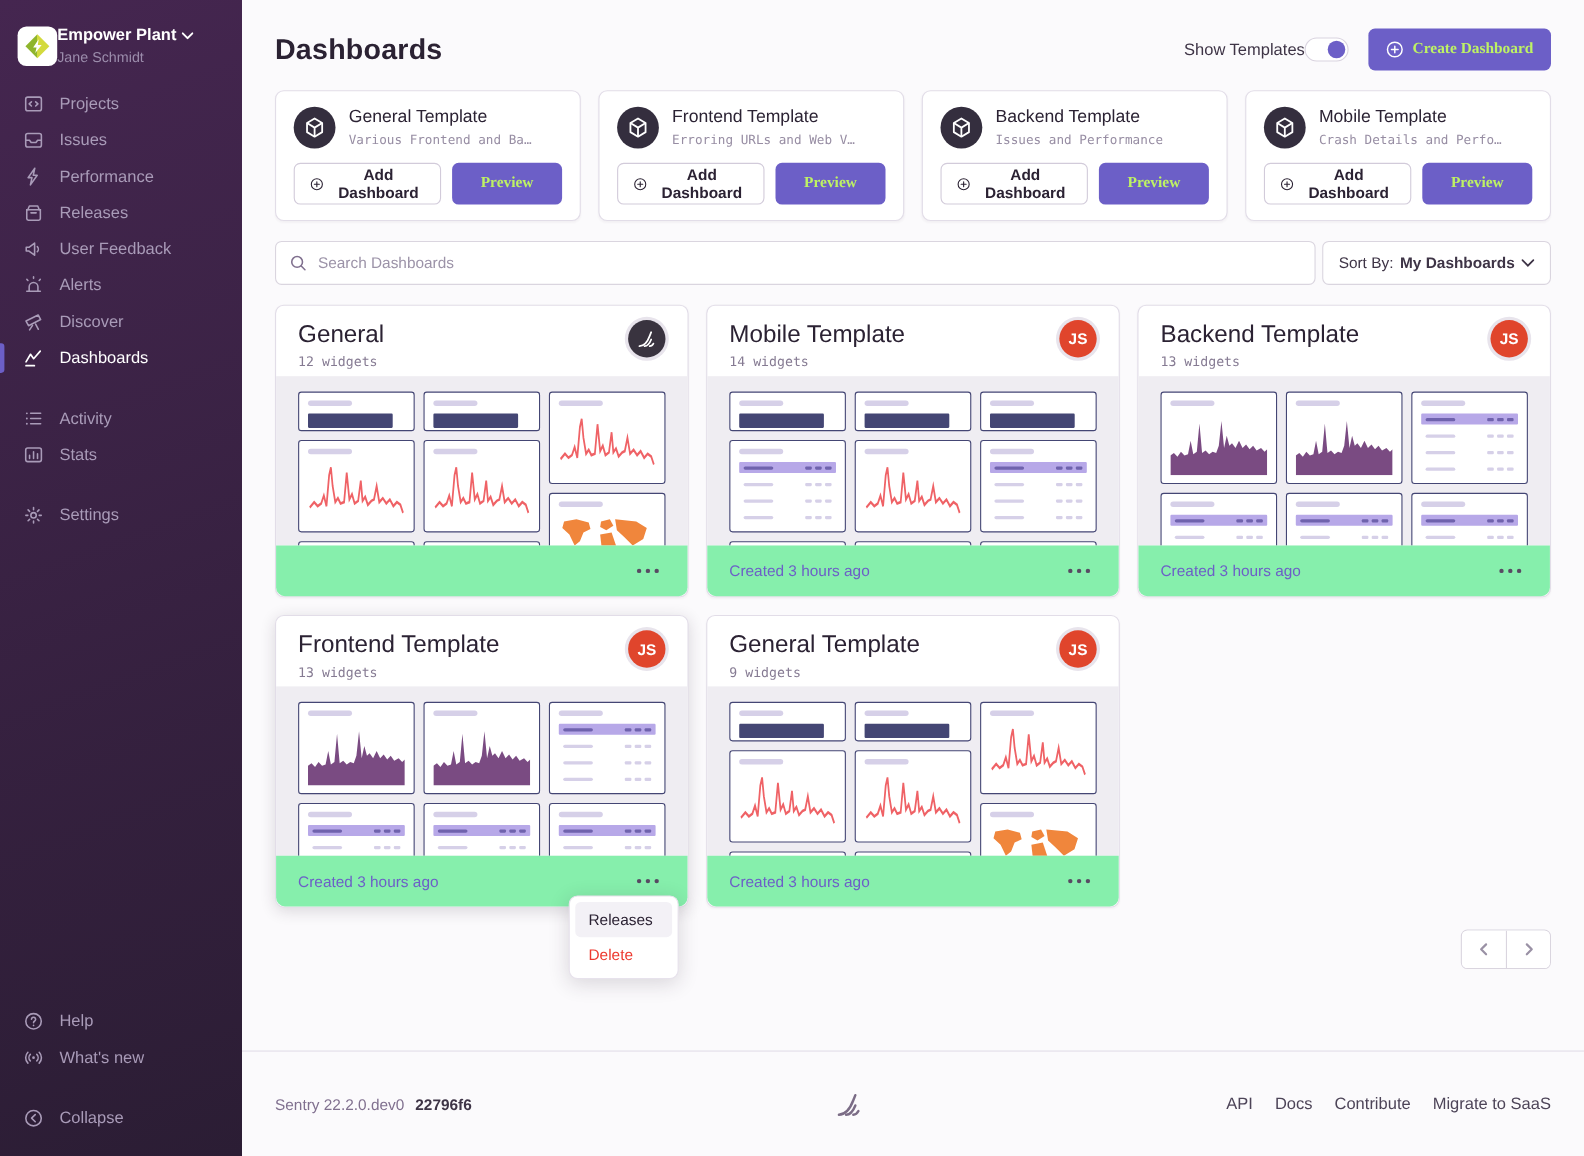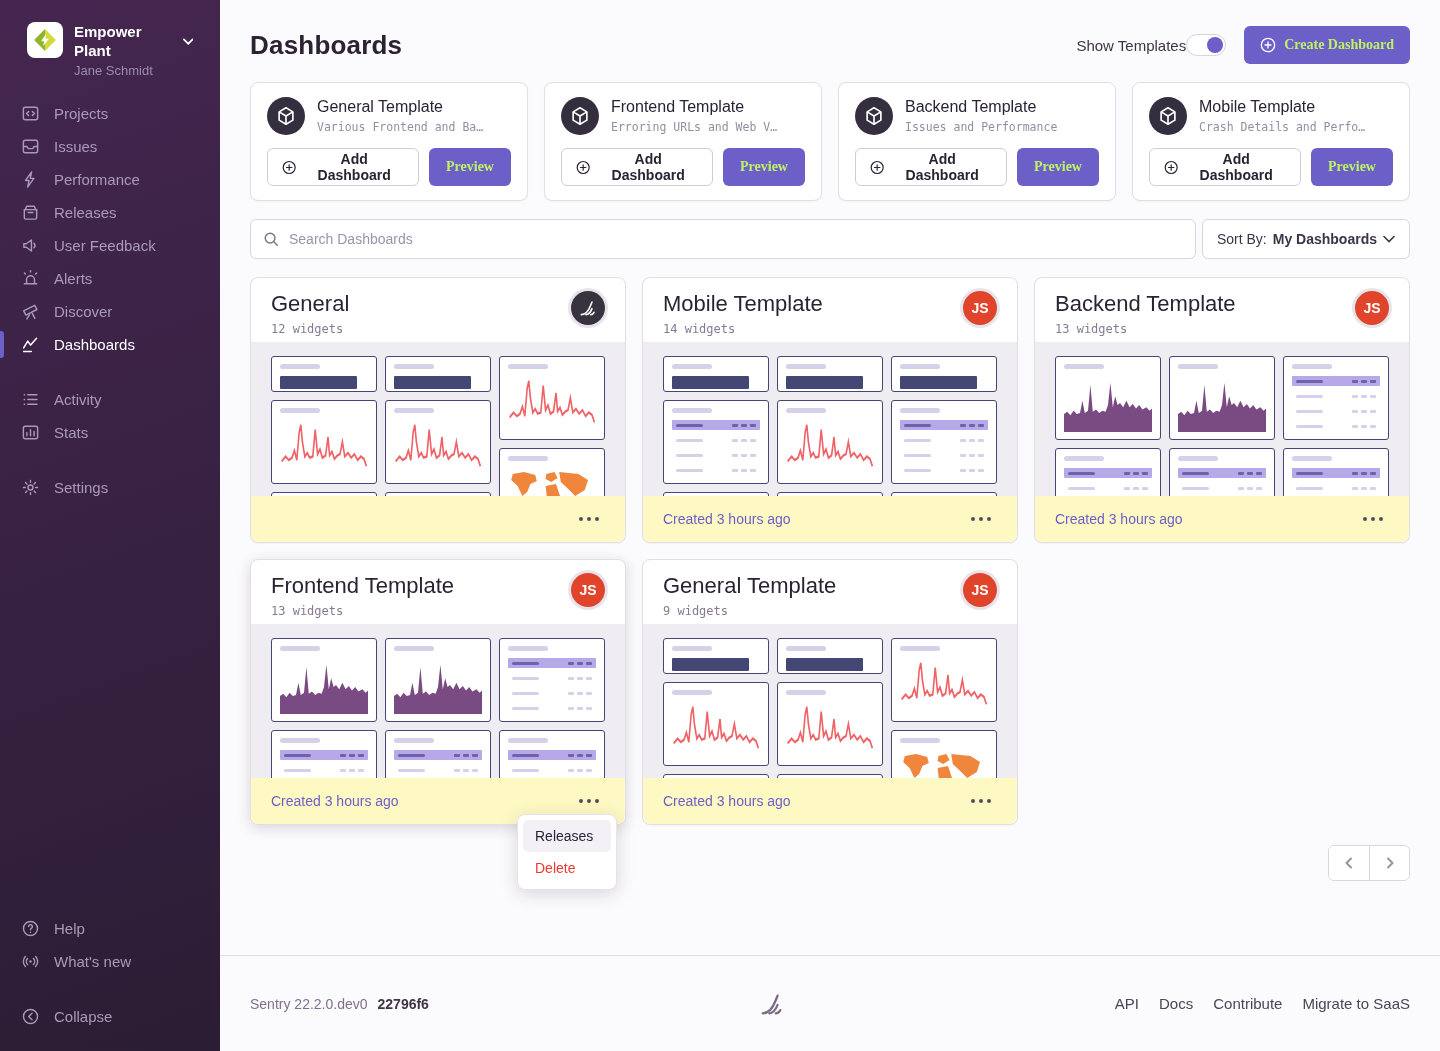--- a/index.html
+++ b/index.html
@@ -11,21 +11,21 @@
     --sidebar-top:#452650; --sidebar-bottom:#2B1D34; --page-bg:#FBFAFC;
   }
   *{box-sizing:border-box;margin:0;padding:0;}
   html,body{width:1440px;height:1051px;}
   body{font-family:"Liberation Sans",sans-serif;background:var(--page-bg);display:flex;overflow:hidden;color:var(--title-text);}
   svg{display:block;}
 
   
   .sidebar{width:220px;min-width:220px;height:1051px;background:linear-gradient(160deg,var(--sidebar-top) 0%,var(--sidebar-bottom) 100%);
     display:flex;flex-direction:column;padding:14px 0 18px;color:#A99BB8;}
-  .org{display:flex;align-items:flex-start;gap:11px;padding:8px 27px 18px;cursor:pointer;}
+  .org{display:flex;align-items:flex-end;padding:8px 16px 18px;cursor:pointer;}
   .org-logo{width:36px;height:36px;border-radius:8px;background:#fff;display:flex;align-items:center;justify-content:center;flex-shrink:0;}
   .org-names{line-height:1.25;padding-top:1px;}
   .org-name{color:#fff;font-weight:700;font-size:15px;display:flex;align-items:center;gap:5px;}
   .org-user{color:#9B8CAB;font-size:13px;margin-top:2px;}
   .nav{display:flex;flex-direction:column;}
   .nav-item{display:flex;align-items:center;gap:14px;padding:7px 12px 7px 21px;font-size:15px;cursor:pointer;position:relative;}
   .nav-item .ni{width:19px;height:19px;flex-shrink:0;}
   .nav-item.active{color:#fff;}
   .nav-item.active::before{content:"";position:absolute;left:0;top:3px;bottom:3px;width:4px;border-radius:0 3px 3px 0;background:var(--accent-purple);}
   .nav-gap{height:22px;}
@@ -48,21 +48,21 @@
 
   
   .tpl-row{display:grid;grid-template-columns:repeat(4,1fr);gap:16px;margin-bottom:18px;}
   .tpl-card{background:#fff;border:1px solid var(--card-border);border-radius:8px;padding:14px 16px;box-shadow:0 1px 2px rgba(43,34,51,.04);}
   .tpl-top{display:flex;align-items:center;gap:12px;margin-bottom:13px;}
   .tpl-icon{width:38px;height:38px;border-radius:50%;background:#342E3E;display:flex;align-items:center;justify-content:center;flex-shrink:0;}
   .tpl-title{font-size:16px;color:var(--title-text);}
   .tpl-desc{font-family:"DejaVu Sans Mono",monospace;font-size:11.5px;color:#978DA3;margin-top:4px;white-space:nowrap;overflow:hidden;text-overflow:ellipsis;max-width:168px;}
   .tpl-btns{display:flex;gap:10px;}
   .tpl-btns .btn-white{flex:1;}
-  .tpl-btns .btn-purple{width:82px;padding:0;}
+  .tpl-btns .btn-purple{width:100px;padding:0;}
 
   
   .controls{display:flex;gap:6px;margin-bottom:18px;}
   .search-box{flex:1;position:relative;}
   .search-box input{width:100%;height:40px;border:1px solid #DAD5DF;border-radius:6px;padding:0 12px 0 38px;font-size:14px;font-family:inherit;color:var(--title-text);background:#fff;outline:none;}
   .search-box input::placeholder{color:#9C93A8;}
   .search-ic{position:absolute;left:13px;top:12px;}
   .sort-btn{background:#fff;border:1px solid #DAD5DF;border-radius:6px;height:40px;padding:0 14px;display:flex;align-items:center;gap:6px;font-size:14px;color:#3E3446;cursor:pointer;}
   .sort-btn b{font-weight:700;}
 
@@ -85,21 +85,21 @@
   .bigbar{height:13px;width:88%;background:var(--widget-navy);border-radius:1px;}
   .spark{width:100%;height:56px;}
   .mapsvg{width:100%;height:58px;}
   .thead,.trow{display:flex;align-items:center;justify-content:space-between;height:10px;padding:0 4px;margin-bottom:5px;}
   .thead{background:var(--table-header);border-radius:1px;}
   .tl{width:34%;height:3px;border-radius:2px;background:var(--table-line);}
   .thead .tl{background:var(--table-header-dash);}
   .td3{display:flex;gap:3px;}
   .td3 i{width:6px;height:3px;border-radius:1px;background:var(--table-line);display:block;}
   .thead .td3 i{background:var(--table-header-dash);}
-  .dash-foot{height:46px;display:flex;align-items:center;justify-content:space-between;padding:0 20px;background:#fef9c3;border-radius:0 0 8px 8px;position:relative;}
+  .dash-foot{height:46px;display:flex;align-items:center;justify-content:space-between;padding:0 20px;background:#86efac;border-radius:0 0 8px 8px;position:relative;}
   .created{font-size:14px;color:var(--accent-purple);}
   .dots{display:flex;gap:4px;padding:6px;cursor:pointer;margin-left:auto;}
   .dots i{width:4px;height:4px;border-radius:50%;background:#584A63;display:block;}
 
   
   .ctx-menu{position:absolute;top:36px;right:8px;width:100px;background:#fff;border:1px solid #E7E2EC;border-radius:8px;
     box-shadow:0 4px 18px rgba(43,34,51,.16);padding:5px;z-index:30;}
   .ctx-item{font-size:14px;color:var(--title-text);padding:8px 12px;border-radius:5px;cursor:pointer;}
   .ctx-item.hl{background:#F3F1F6;}
   .ctx-item.danger{color:var(--delete-red);}

